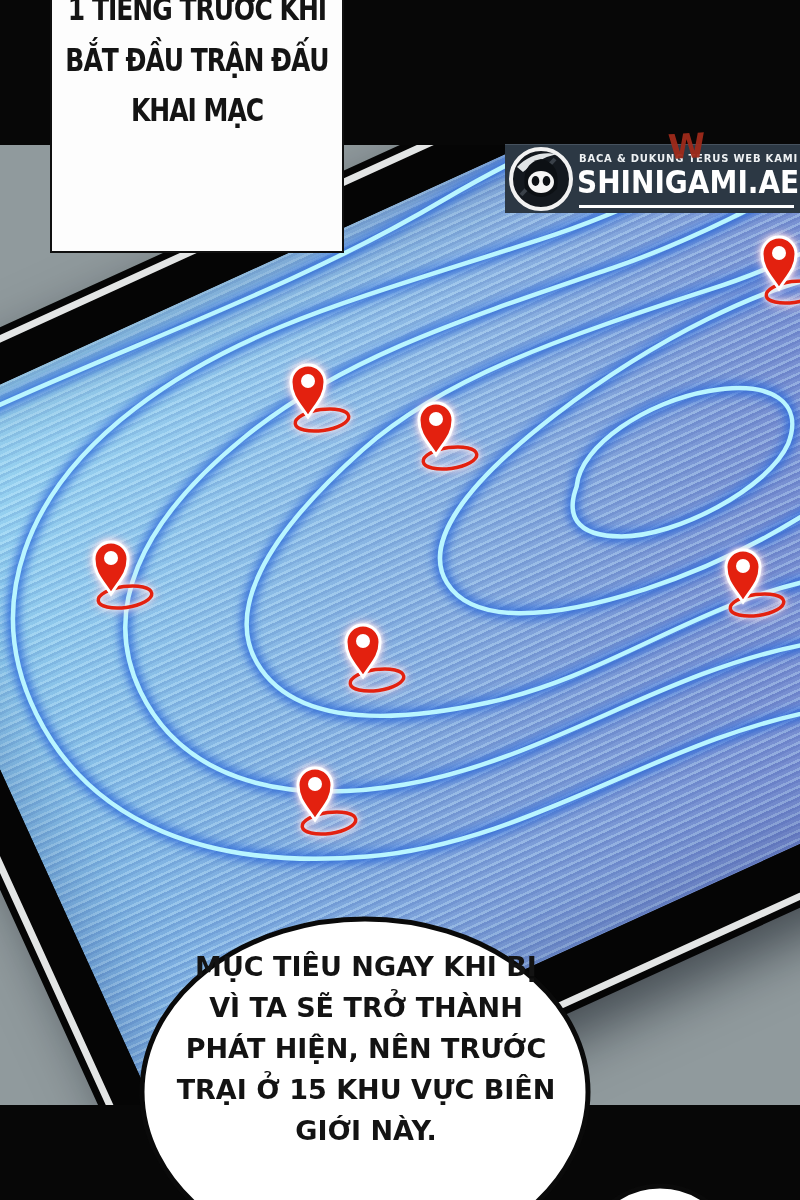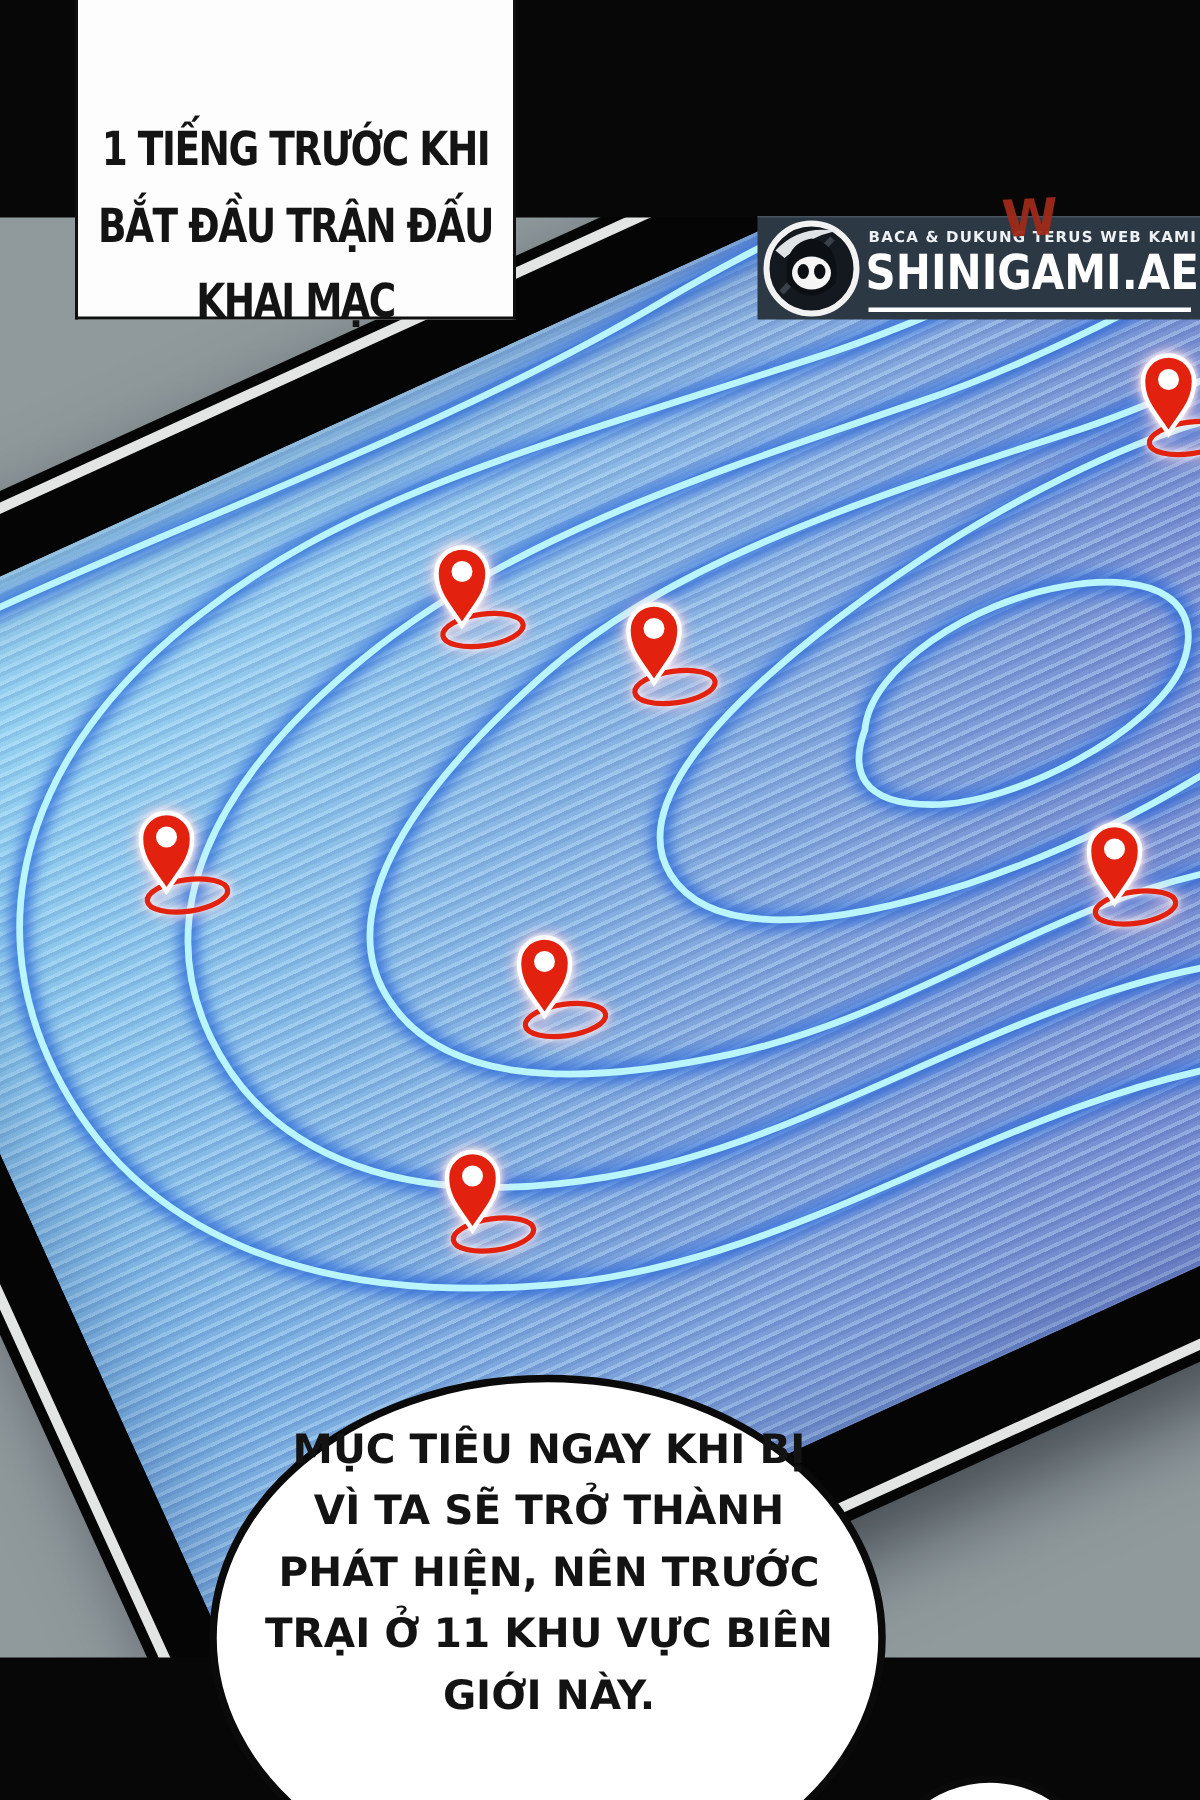--- a/index.html
+++ b/index.html
@@ -23,23 +23,23 @@
   #pin-layer{position:absolute;inset:0;z-index:3;pointer-events:none;}
   .pin{position:absolute;width:120px;height:120px;
     filter:drop-shadow(0 0 2px rgba(255,255,255,.95)) drop-shadow(0 0 5px rgba(255,205,218,.9));}
 
   
   .band{position:absolute;left:0;width:800px;background:#070707;z-index:4;}
   #band-top{top:0;height:145px;}
   #band-bottom{top:1105px;height:95px;}
 
   
-  .caption-box{position:absolute;left:50px;top:0;width:294px;height:213px;background:#fdfdfd;
+  .caption-box{position:absolute;left:50px;top:0;width:294px;height:253px;background:#fdfdfd;
     border:2px solid #101010;border-top:none;box-sizing:border-box;z-index:5;
-    display:flex;align-items:flex-end;justify-content:center;}
+    display:flex;align-items:flex-start;justify-content:center;}
   .caption-text{font-weight:bold;font-size:25px;line-height:1.62;letter-spacing:-1px;
     transform:scaleY(1.25);text-align:center;color:#141414;white-space:nowrap;}
 
   
   .banner{position:absolute;left:505px;top:144px;width:322px;height:68px;background:#2c3844;
     border-top:1px solid #46525e;z-index:5;}
   .mascot{position:absolute;left:2px;top:0;width:68px;height:68px;}
   .banner-tagline{position:absolute;left:74px;top:8px;font-size:10px;font-weight:bold;
     letter-spacing:.8px;color:#eef1f3;white-space:nowrap;}
   .banner-site{position:absolute;left:72px;top:18px;font-size:28px;font-weight:bold;color:#ffffff;
@@ -159,17 +159,17 @@
   </div>
 
   <svg id="bubble-svg" width="800" height="1200" viewBox="0 0 800 1200">
     <ellipse cx="365" cy="1092" rx="223" ry="173" fill="#ffffff" stroke="#0a0a0a" stroke-width="5"></ellipse>
     <circle cx="660" cy="1263" r="77" fill="#ffffff" stroke="#0a0a0a" stroke-width="5"></circle>
   </svg>
   <div class="speech-text">
     <div>MỤC TIÊU NGAY KHI BỊ</div>
     <div>VÌ TA SẼ TRỞ THÀNH</div>
     <div>PHÁT HIỆN, NÊN TRƯỚC</div>
-    <div>TRẠI Ở 11 KHU VỰC BIÊN</div>
+    <div>TRẠI Ở 15 KHU VỰC BIÊN</div>
     <div>GIỚI NÀY.</div>
   </div>
 
 </div>
 
 </body></html>

